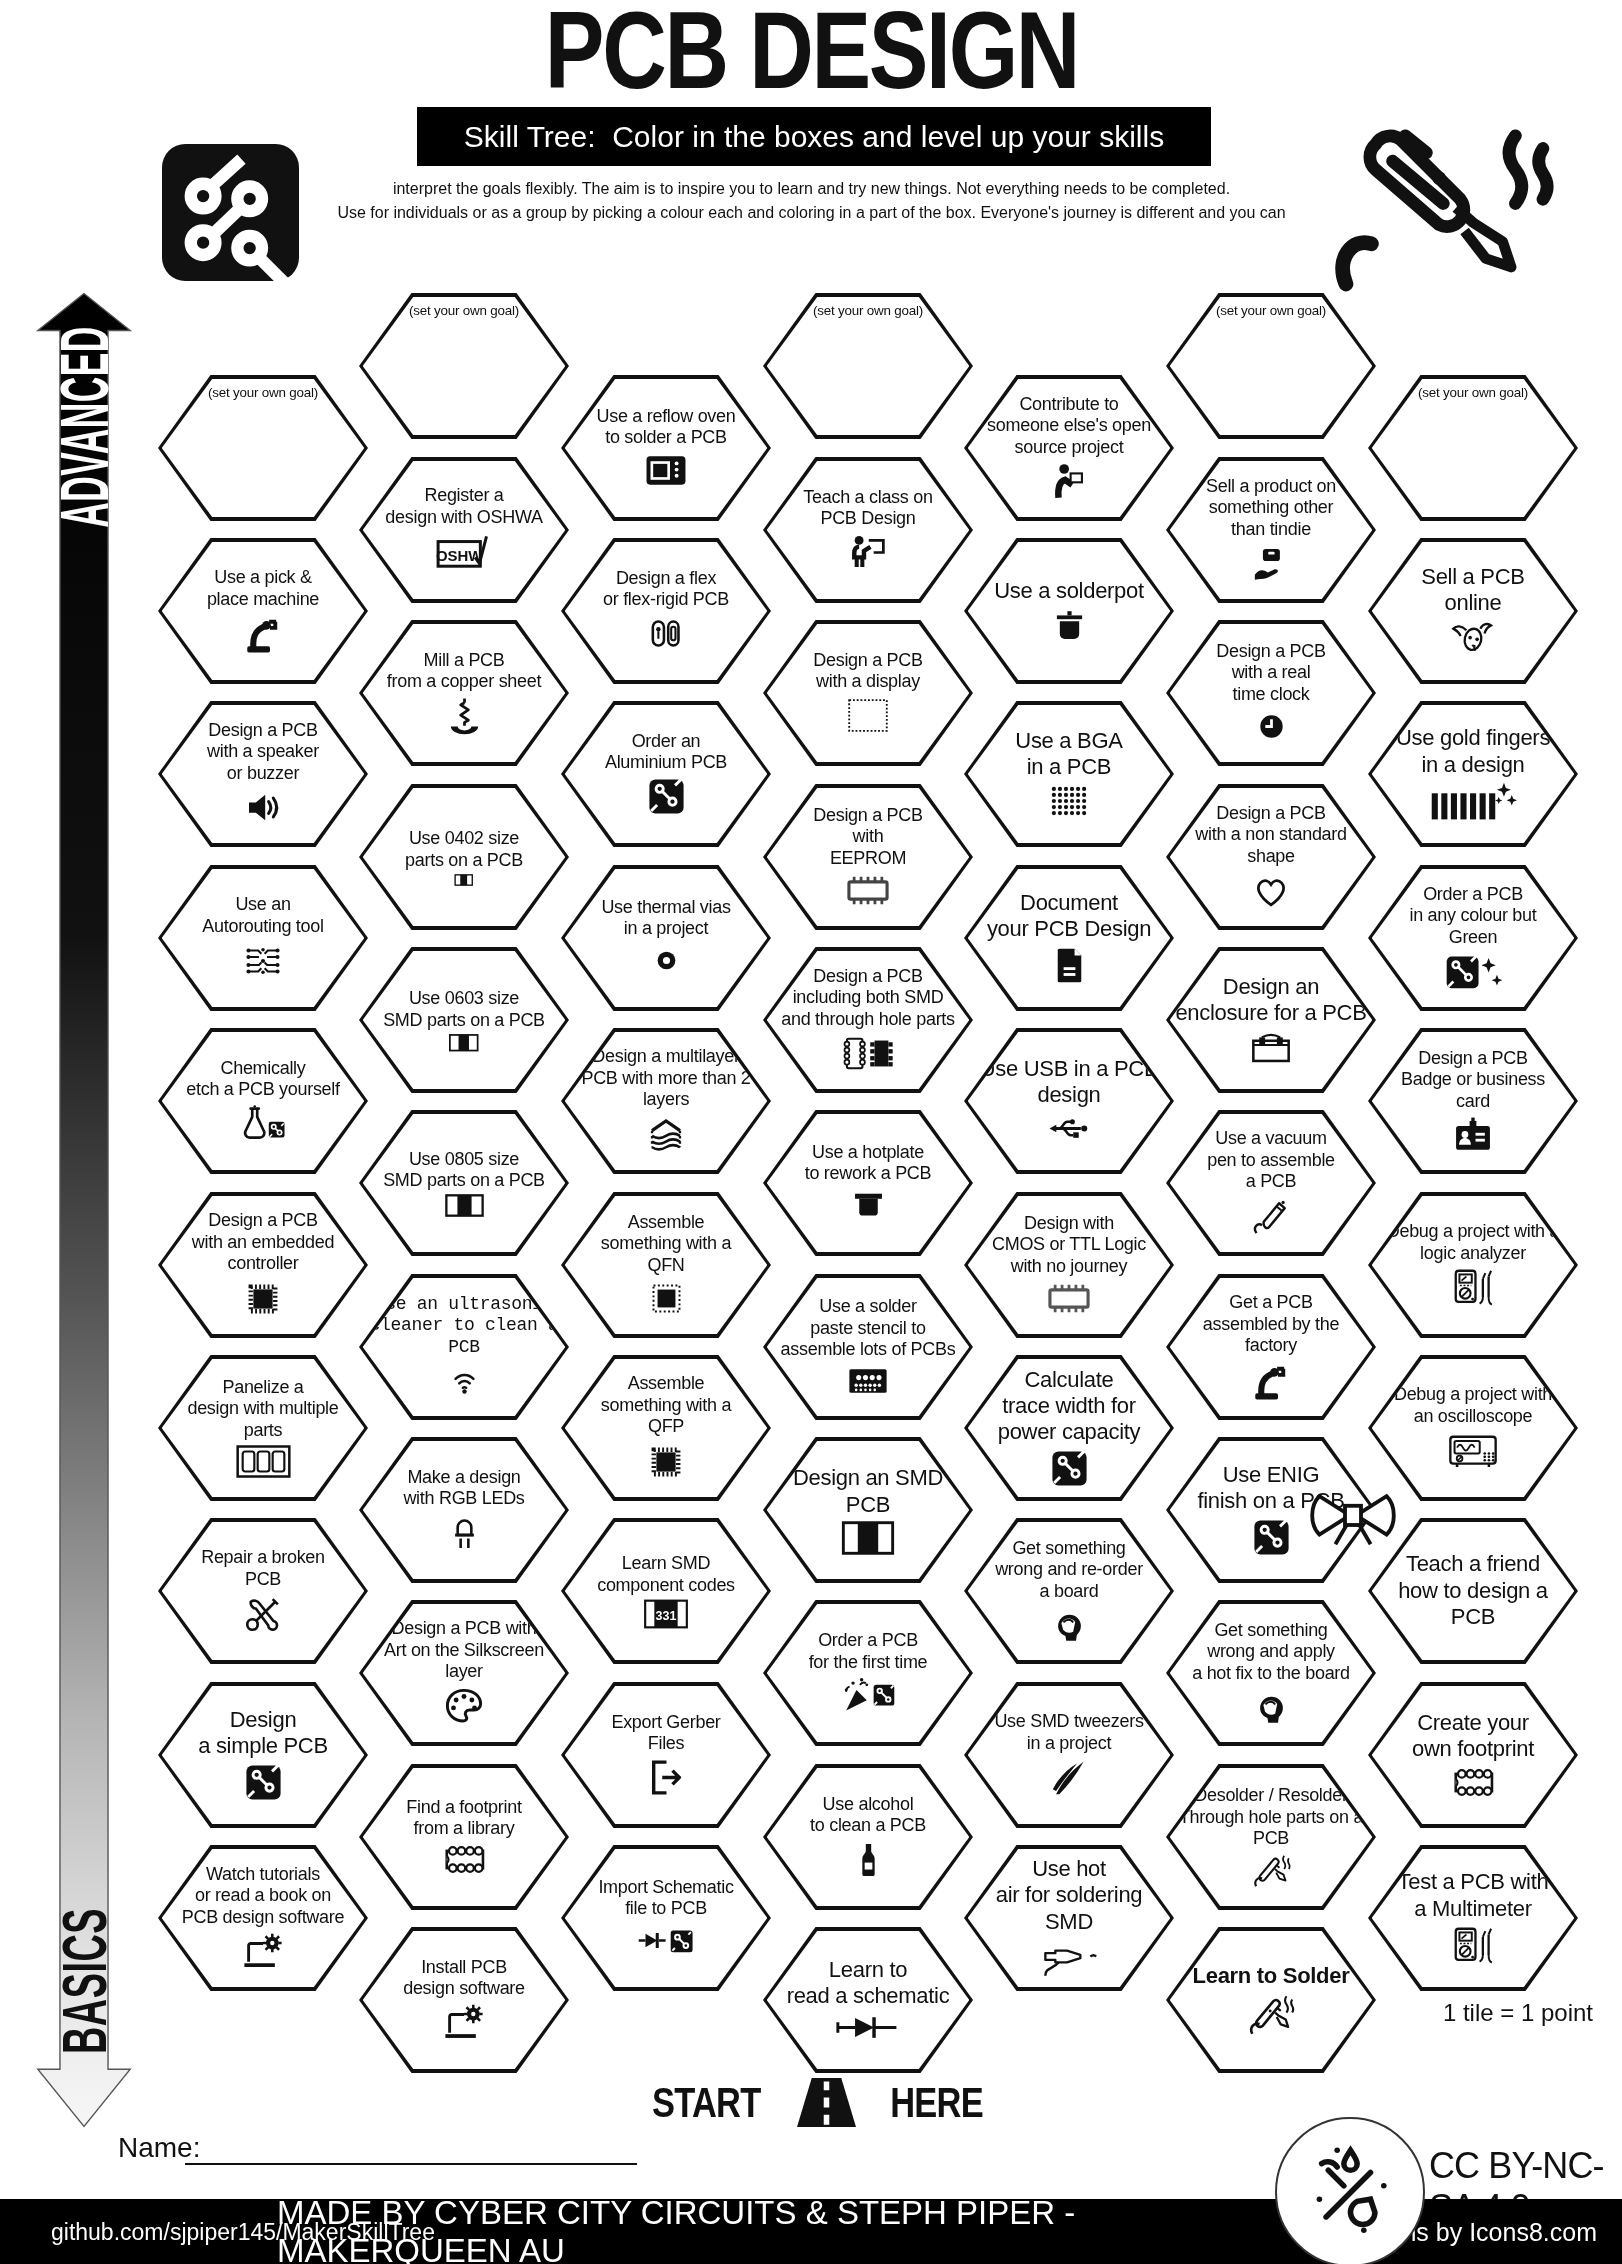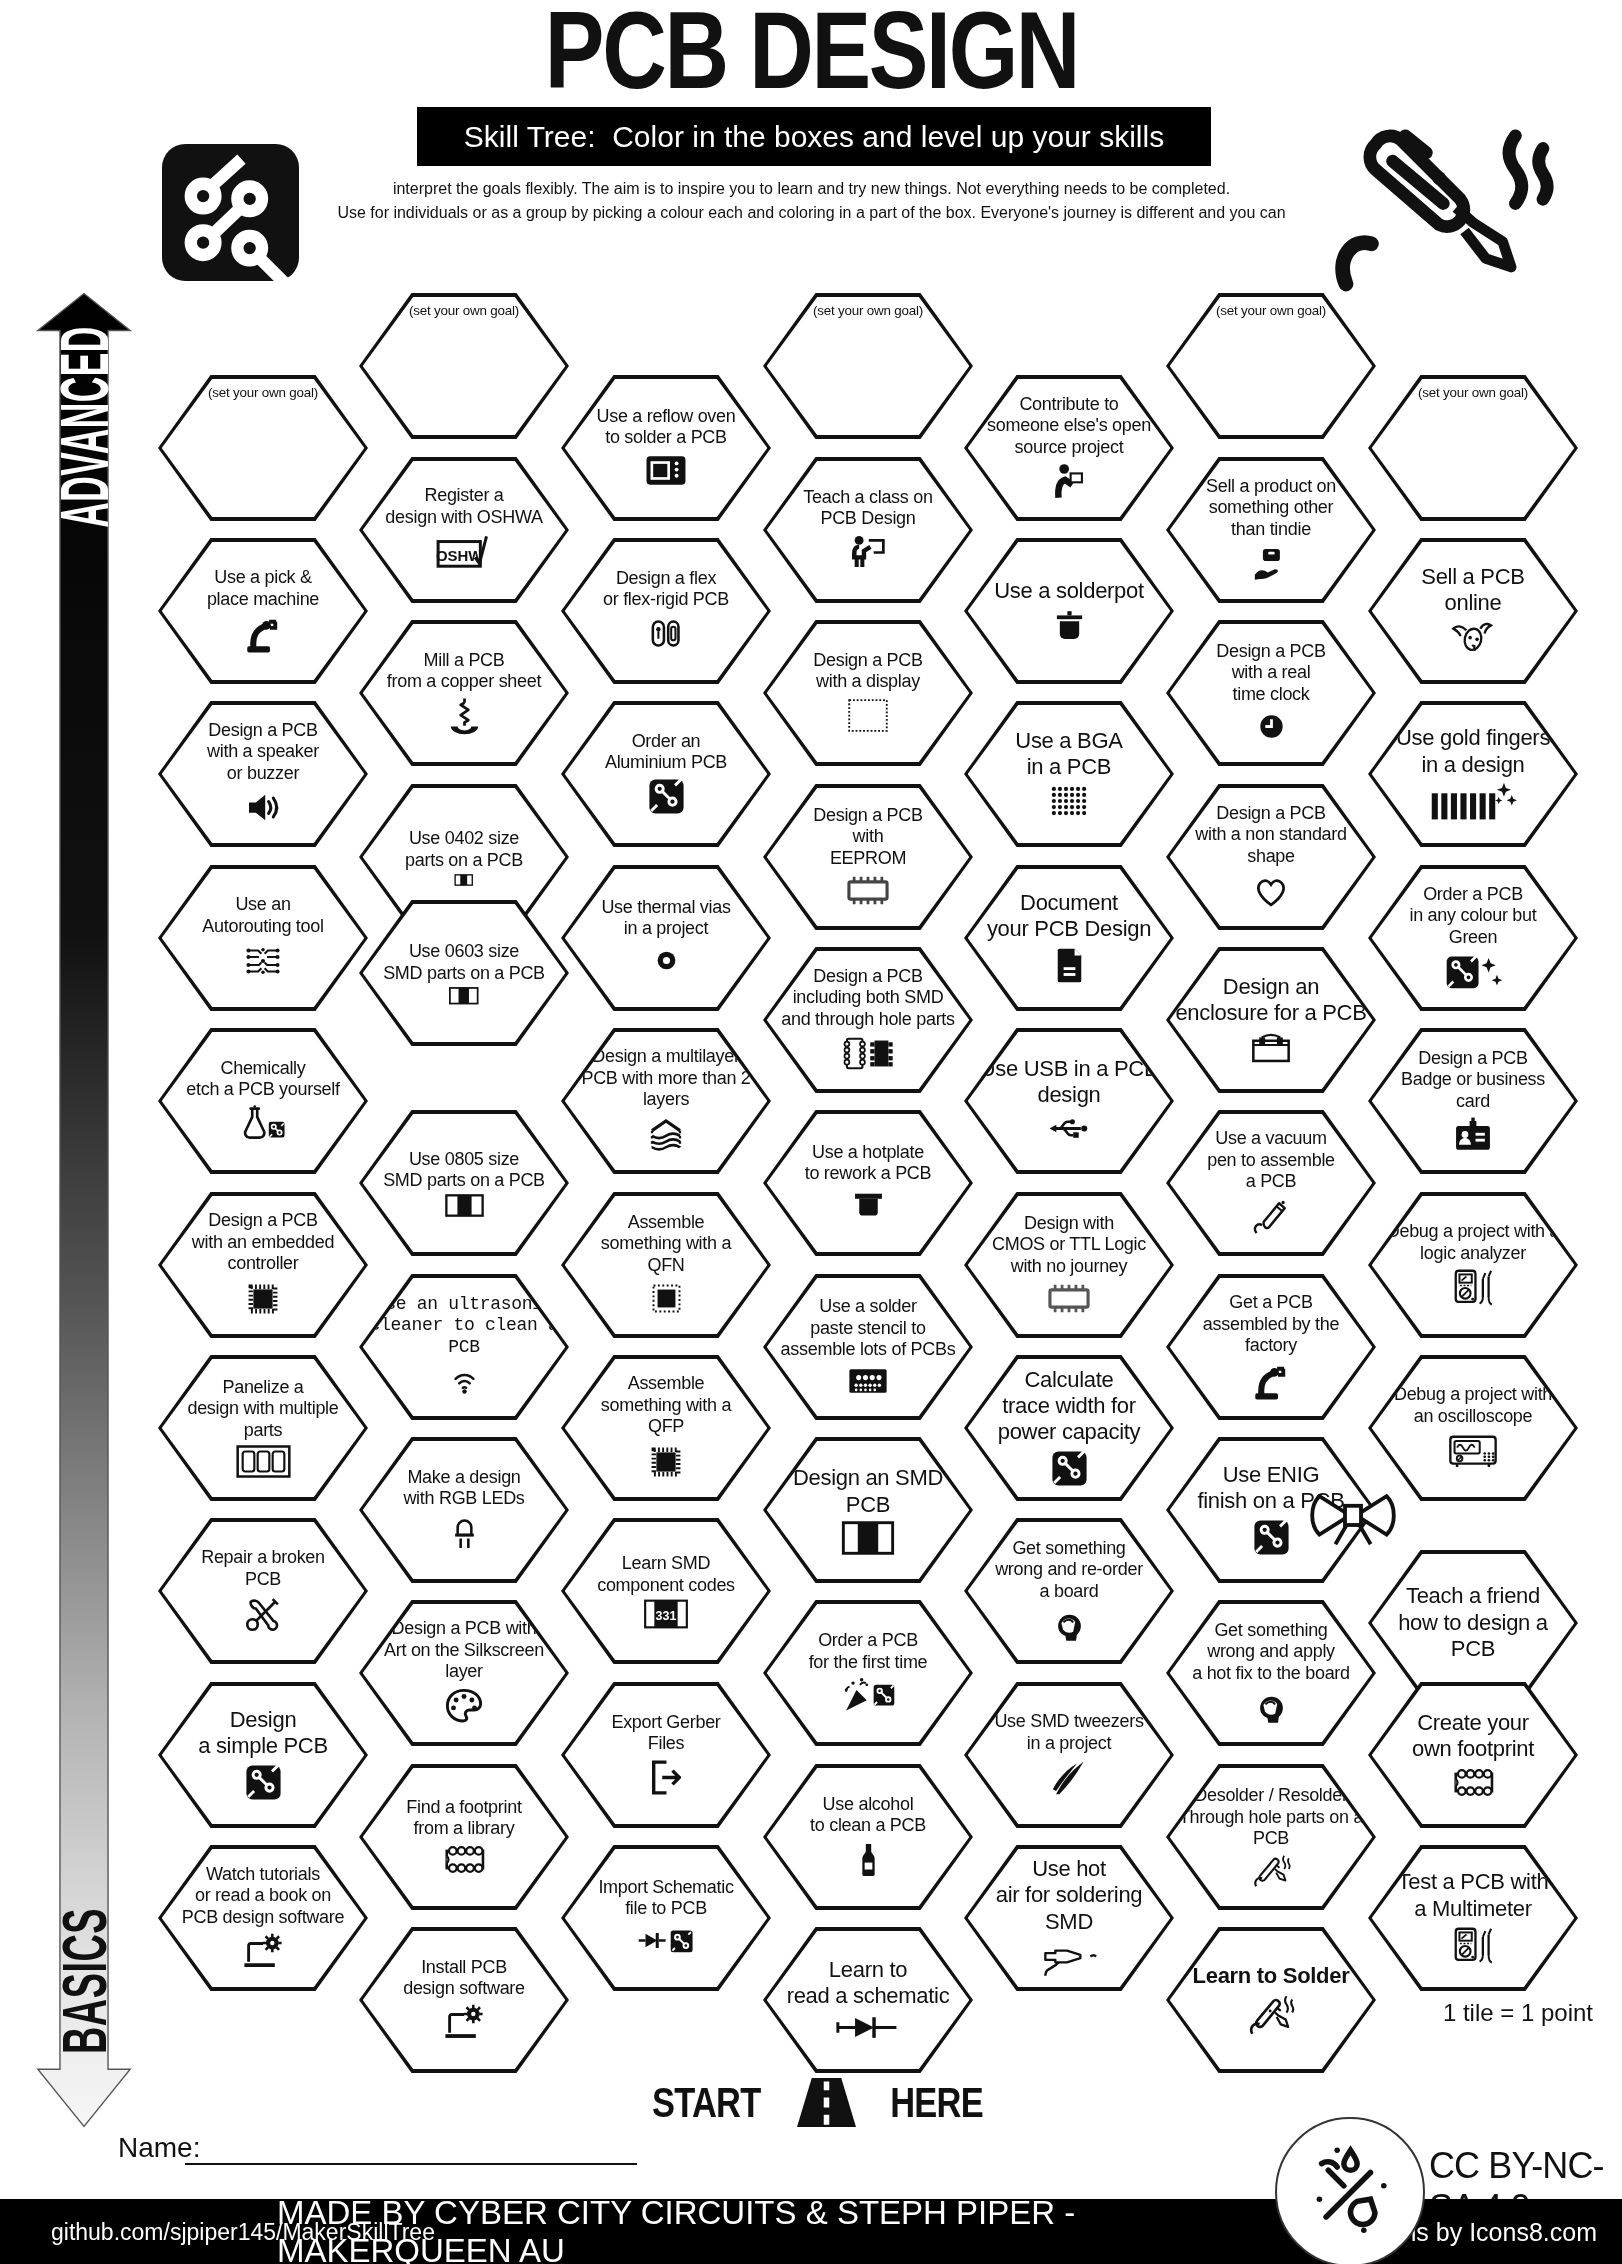--- a/index.html
+++ b/index.html
@@ -285,21 +285,21 @@
           <div class="hex-label">Use 0402 size
 parts on a PCB</div>
           <div class="hex-icon">
             <svg viewBox="0 0 22 14" width="19.4" height="12">
               <rect x="1" y="1" width="20" height="12" fill="#fff" stroke="#111" stroke-width="1.6"></rect>
               <rect x="7" y="1" width="8" height="12" fill="#111"></rect>
             </svg>
           </div>
         </div>
       </div>
-      <div class="hex" style="left: 359px; top: 900px;">
+      <div class="hex" style="left: 359px; top: 947px;">
         <div class="hex-in">
           <div class="hex-label">Use 0603 size
 SMD parts on a PCB</div>
           <div class="hex-icon">
             <svg viewBox="0 0 34 20" width="29.5" height="17.5">
               <rect x="1" y="1" width="32" height="18" fill="#fff" stroke="#111" stroke-width="2"></rect>
               <rect x="11" y="1" width="12" height="18" fill="#111"></rect>
             </svg>
           </div>
         </div>
@@ -1157,21 +1157,21 @@
                 <circle cx="55" cy="32" r="1.6"></circle>
                 <circle cx="45" cy="36" r="1.6"></circle>
                 <circle cx="50" cy="36" r="1.6"></circle>
                 <circle cx="55" cy="36" r="1.6"></circle>
               </g>
               <path d="M12 40 v4 M50 40 v4" stroke="#111" stroke-width="3"></path>
             </svg>
           </div>
         </div>
       </div>
-      <div class="hex" style="left: 1368px; top: 1518px; margin-top: 32px;">
+      <div class="hex" style="left: 1368px; top: 1518px;">
         <div class="hex-in">
           <div class="hex-label big">Teach a friend
 how to design a
 PCB</div>
         </div>
       </div>
       <div class="hex" style="left: 1368px; top: 1682px;">
         <div class="hex-in">
           <div class="hex-label big">Create your
 own footprint</div>

